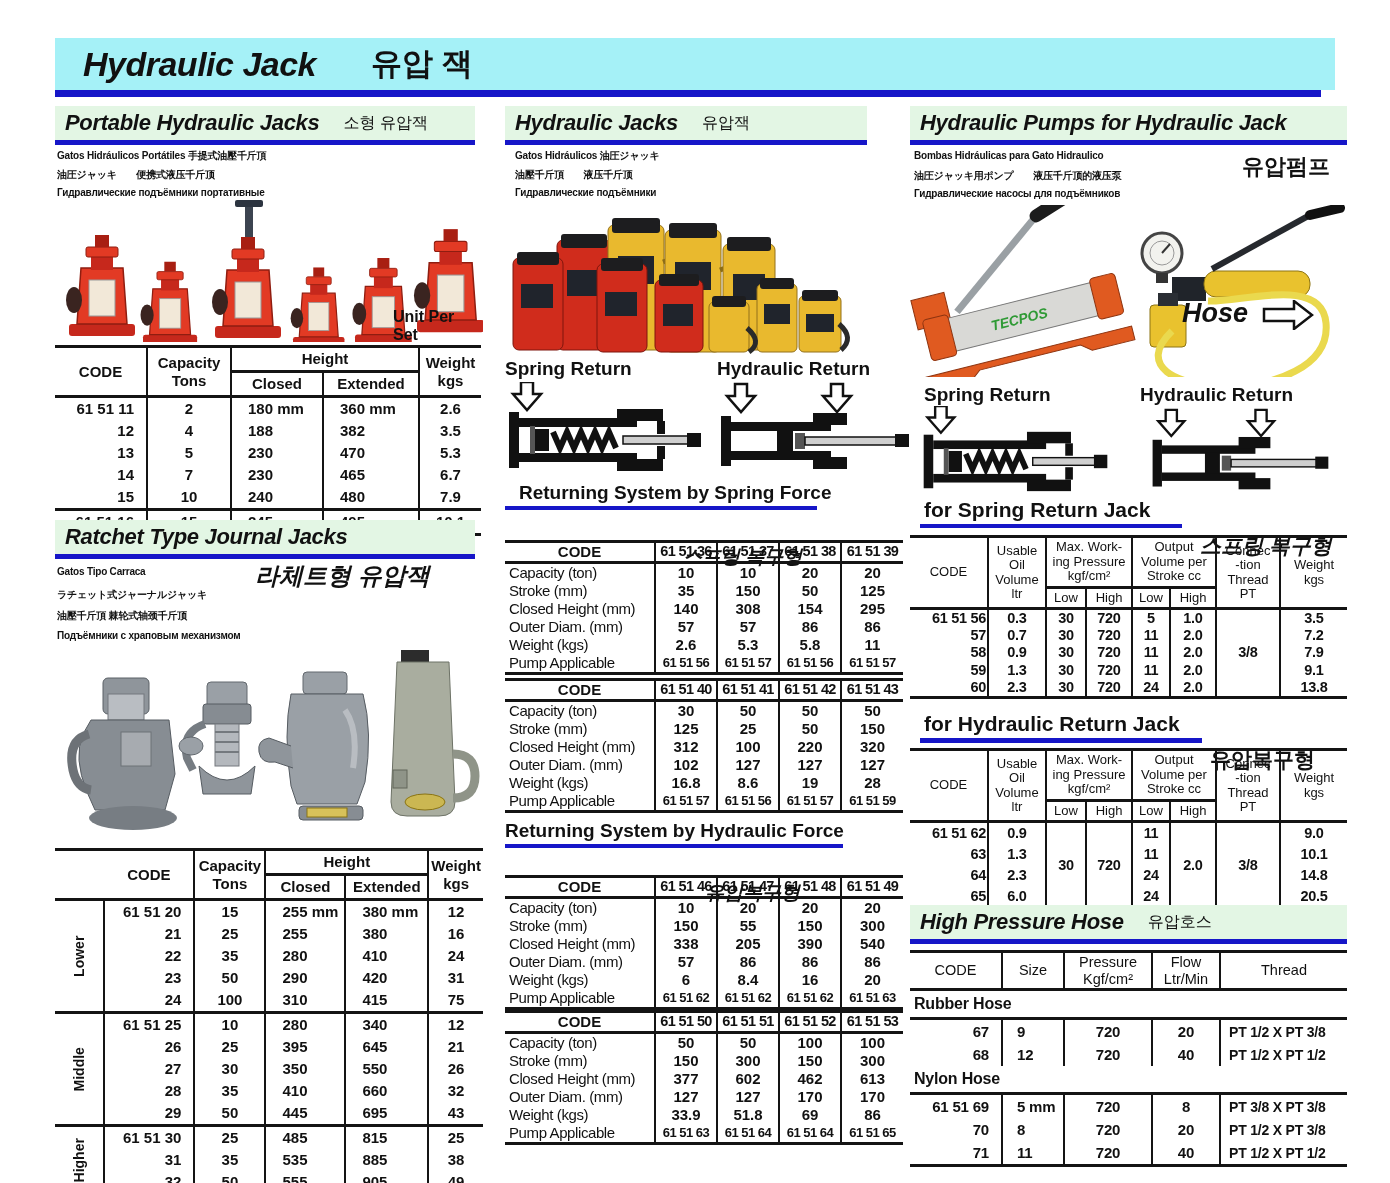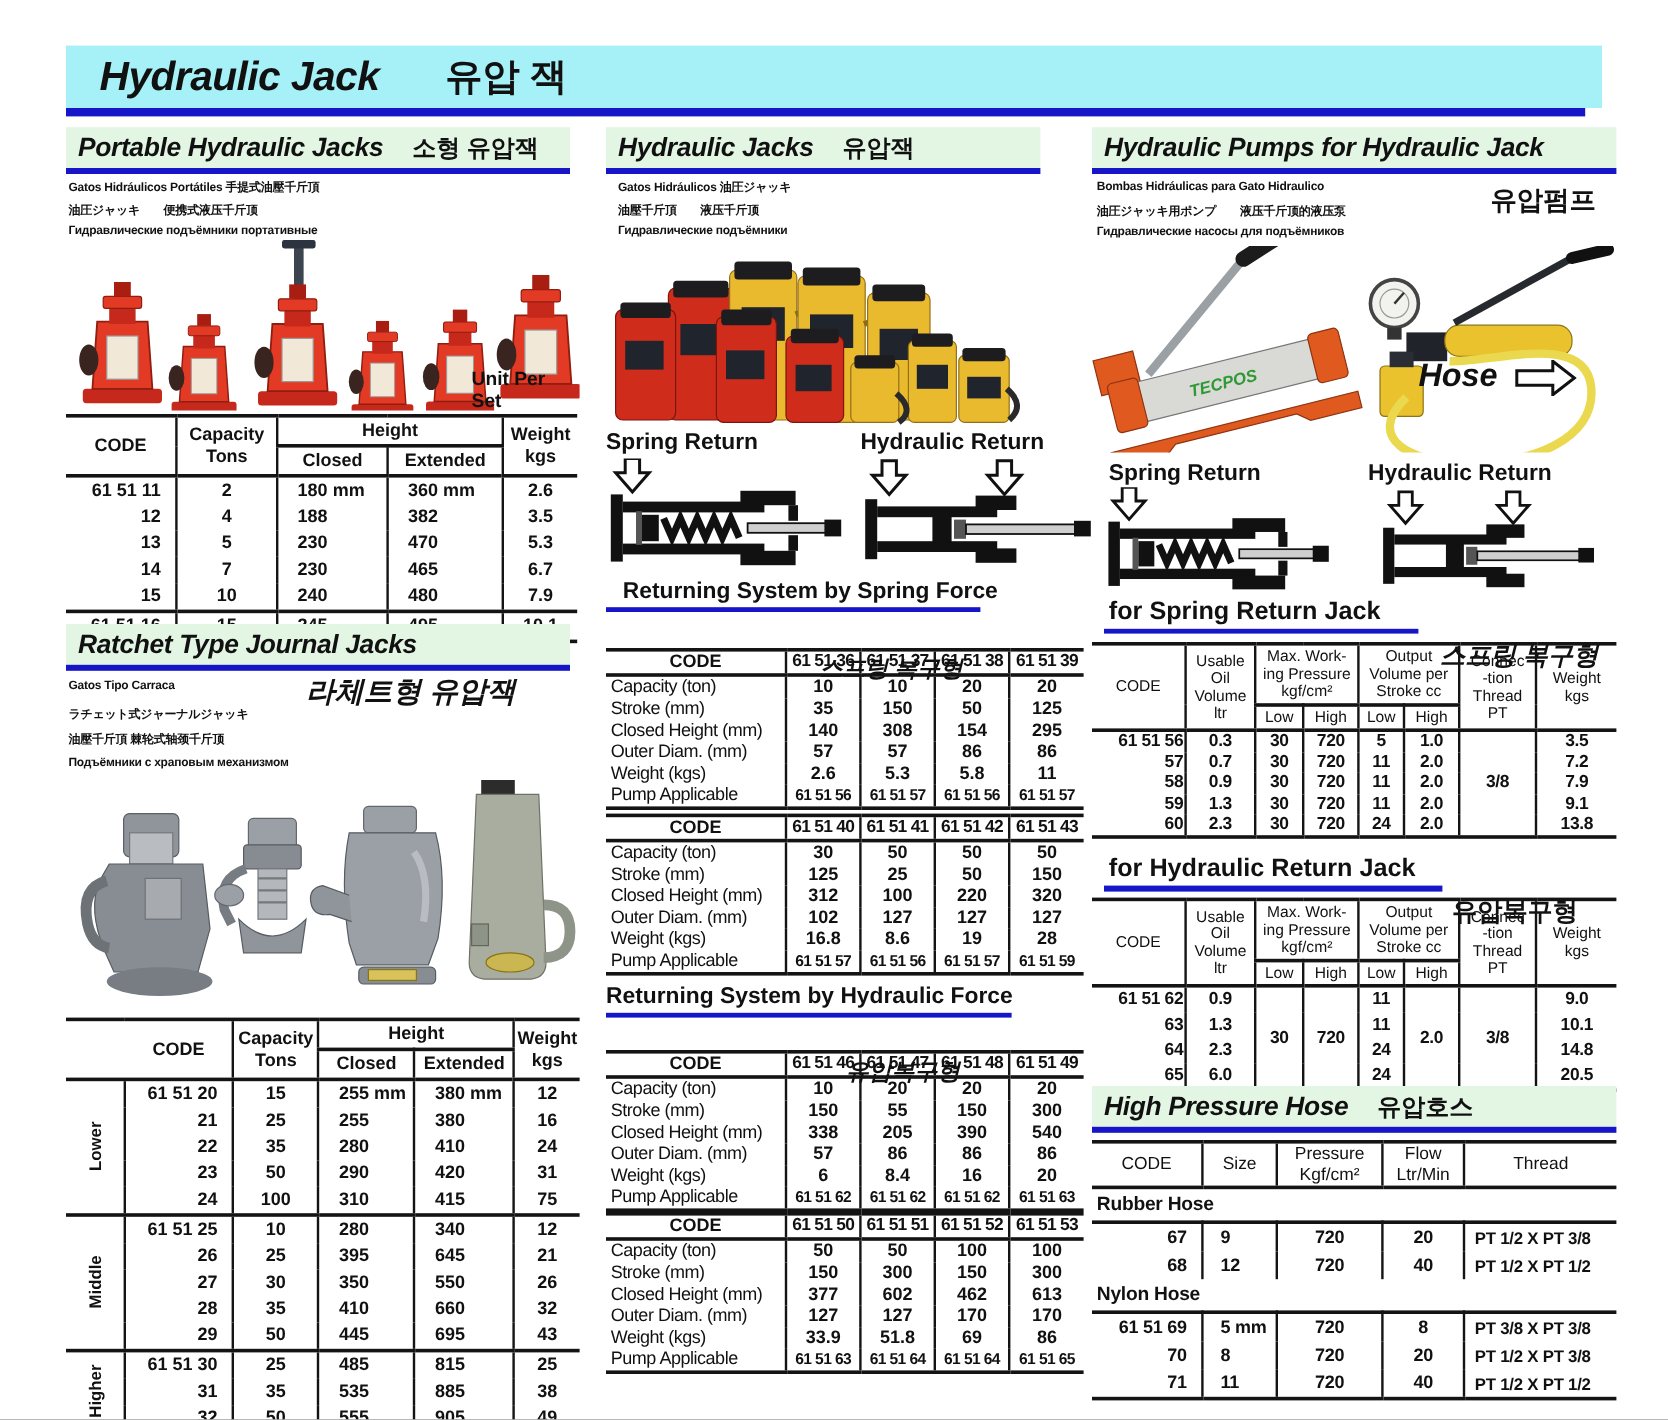--- a/index.html
+++ b/index.html
@@ -9,21 +9,21 @@
   
   .top-band{left:55px;top:38px;width:1280px;height:52px;background:#a5f1f7;
             display:flex;align-items:center;padding-left:28px;box-sizing:border-box;}
   .top-band .t-en{font-size:34px;font-weight:bold;font-style:italic;letter-spacing:-0.5px;}
   .top-band .t-ko{font-size:31px;font-weight:bold;margin-left:55px;}
   .blue-bar{background:#1616c8;height:5px;}
   .top-underline{left:55px;top:90px;width:1266px;height:7px;background:#1616c8;}
   
   .sec-band{background:#e3f6e4;display:flex;align-items:center;height:34px;padding-left:10px;box-sizing:border-box;}
   .sec-band .en{font-size:22px;font-weight:bold;font-style:italic;letter-spacing:-0.3px;white-space:nowrap;}
-  .sec-band .ko{font-size:20px;font-weight:bold;margin-left:24px;white-space:nowrap;}
+  .sec-band .ko{font-size:16px;font-weight:normal;margin-left:24px;white-space:nowrap;}
   .subline{font-size:10px;font-weight:bold;letter-spacing:-0.2px;white-space:nowrap;}
   .mini-head{font-weight:bold;font-size:19px;white-space:nowrap;}
   .kor-it{font-weight:bold;font-style:italic;font-size:19px;white-space:nowrap;margin-top:34px;}
   .big-kor{font-weight:bold;font-size:22px;white-space:nowrap;}
   .unit-note{font-weight:bold;font-size:16px;}
   .hose-word{font-weight:bold;font-style:italic;font-size:27px;}
   
   table{border-collapse:collapse;table-layout:fixed;}
   th,td{padding:1px 2px;font-weight:bold;text-align:center;vertical-align:middle;
         font-size:15px;line-height:1.18;overflow:hidden;}

